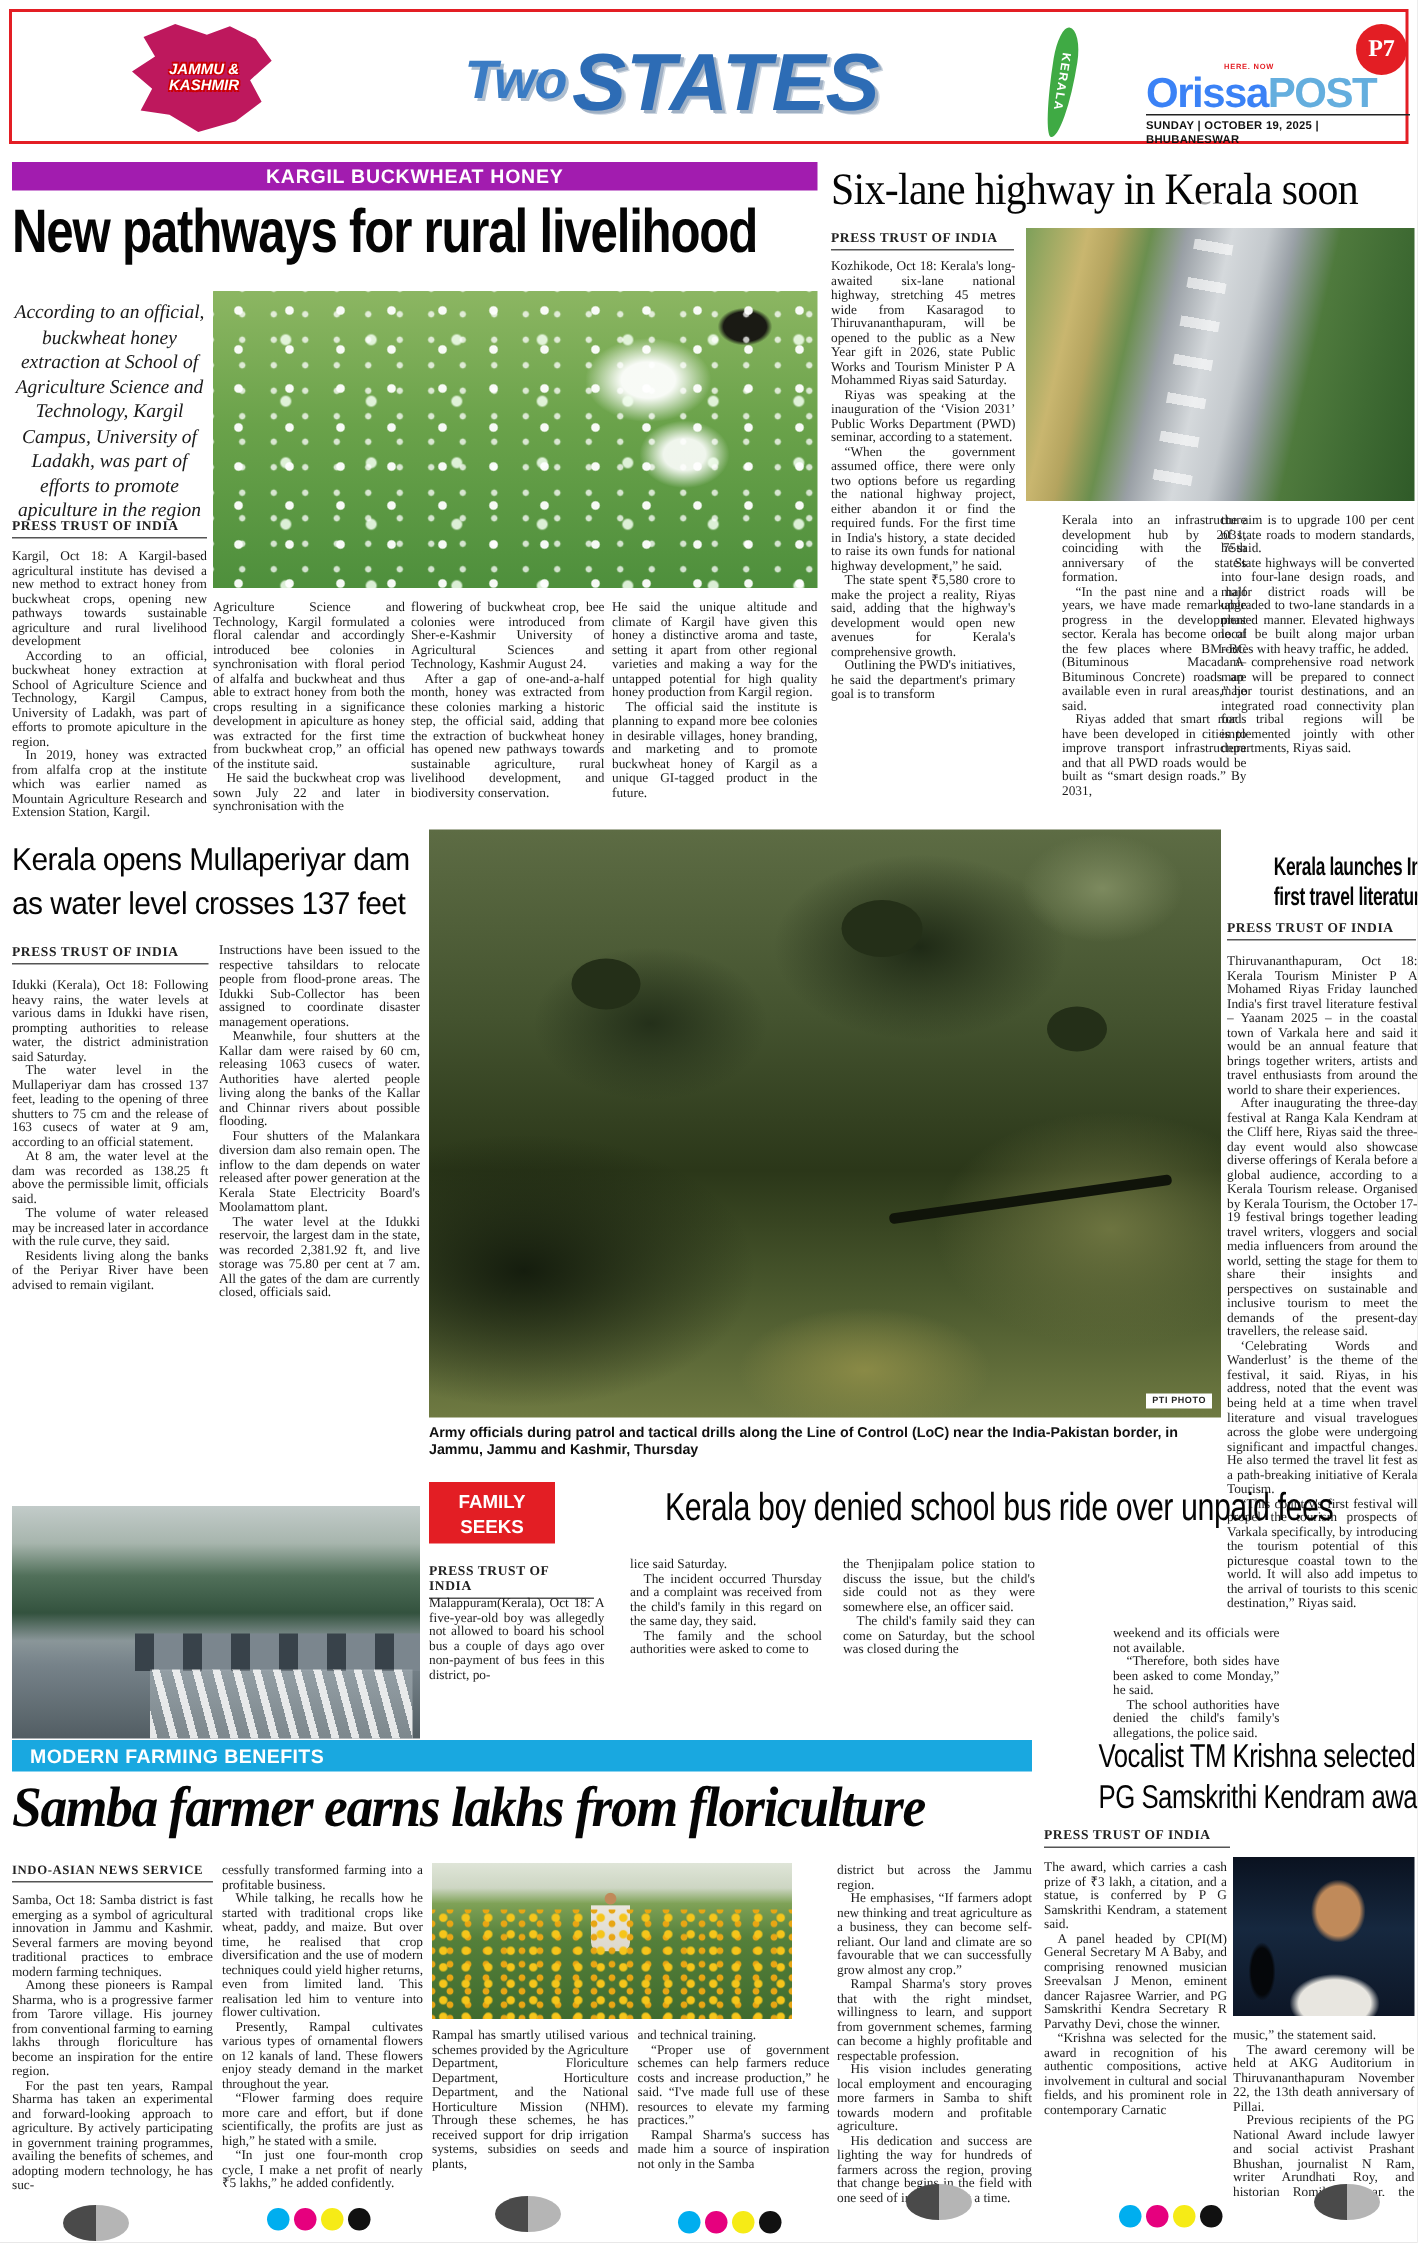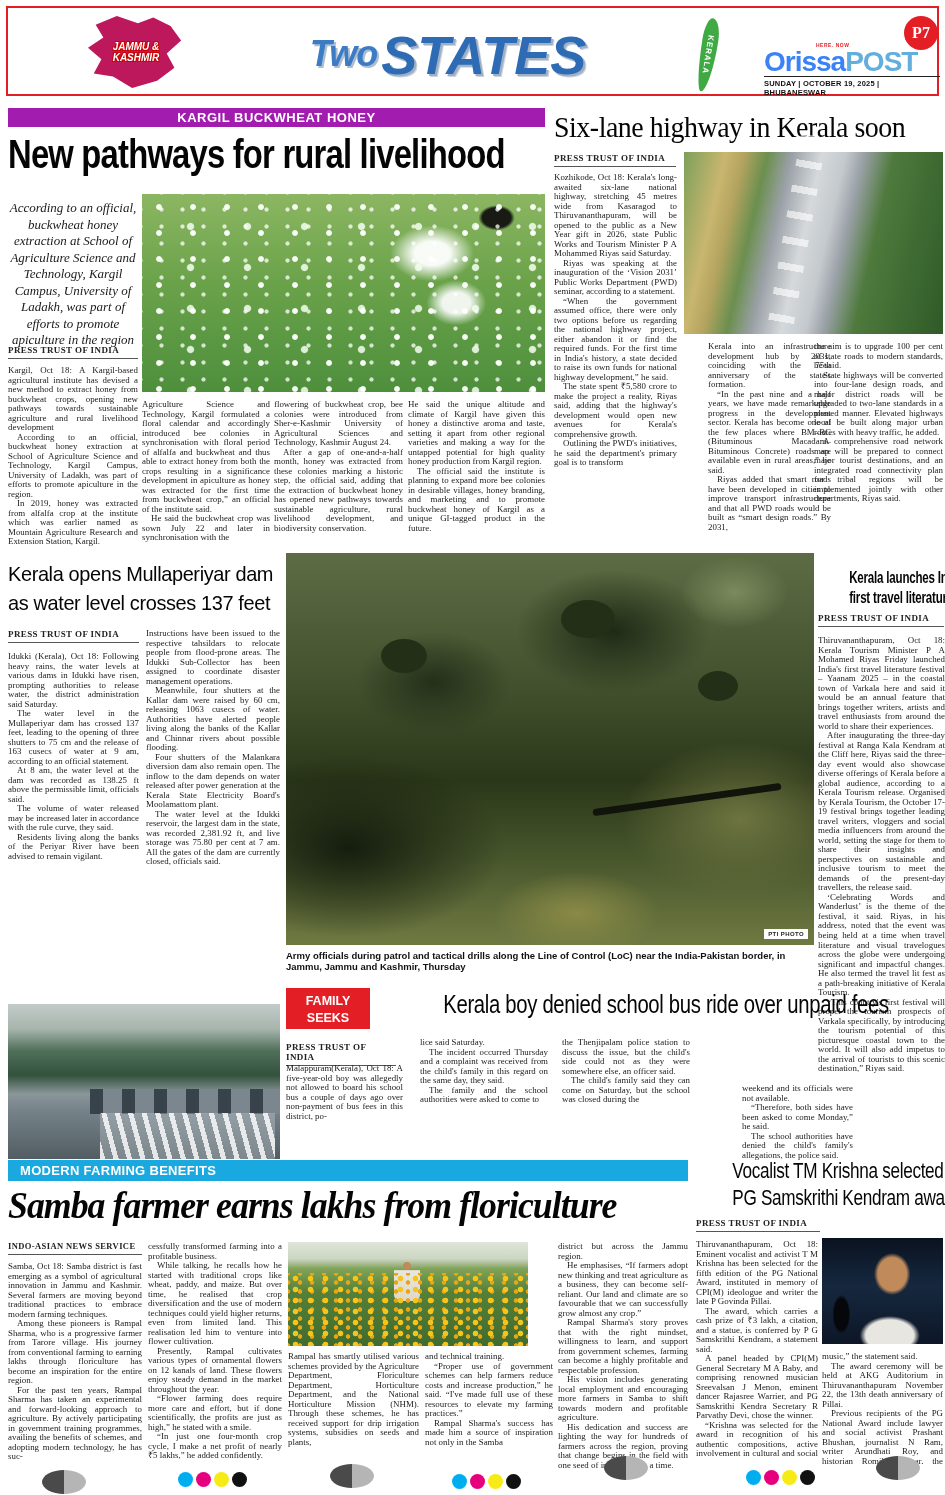--- a/index.html
+++ b/index.html
@@ -341,21 +341,20 @@
       <p>He emphasises, “If farmers adopt new thinking and treat agriculture as a business, they can become self-reliant. Our land and climate are so favourable that we can successfully grow almost any crop.”</p>
       <p>Rampal Sharma's story proves that with the right mindset, willingness to learn, and support from government schemes, farming can become a highly profitable and respectable profession.</p>
       <p>His vision includes generating local employment and encouraging more farmers in Samba to shift towards modern and profitable agriculture.</p>
       <p>His dedication and success are lighting the way for hundreds of farmers across the region, proving that change begins in the field with one seed of innovation at a time.</p>
     </div>
 
   <div class="abs hl kri-headline">Vocalist TM Krishna selected for
 PG Samskrithi Kendram award</div>
   <div class="abs byline kri-byline">PRESS TRUST OF INDIA</div>
   <div class="abs body-col kri-col1">
-      <p>Thiruvananthapuram, Oct 18: Eminent vocalist and activist T M Krishna has been selected for the fifth edition of the PG National Award, instituted in memory of CPI(M) ideologue and writer the late P Govinda Pillai.</p>
       <p>The award, which carries a cash prize of ₹3 lakh, a citation, and a statue, is conferred by P G Samskrithi Kendram, a statement said.</p>
       <p>A panel headed by CPI(M) General Secretary M A Baby, and comprising renowned musician Sreevalsan J Menon, eminent dancer Rajasree Warrier, and PG Samskrithi Kendra Secretary R Parvathy Devi, chose the winner.</p>
       <p>“Krishna was selected for the award in recognition of his authentic compositions, active involvement in cultural and social fields, and his prominent role in contemporary Carnatic</p>
     </div>
   <div class="abs photo-krishna"></div>
   <div class="abs body-col kri-col2">
       <p>music,” the statement said.</p>
       <p>The award ceremony will be held at AKG Auditorium in Thiruvananthapuram November 22, the 13th death anniversary of Pillai.</p>
       <p>Previous recipients of the PG National Award include lawyer and social activist Prashant Bhushan, journalist N Ram, writer Arundhati Roy, and historian Romila Thapar, the statement added.</p>
     </div>

